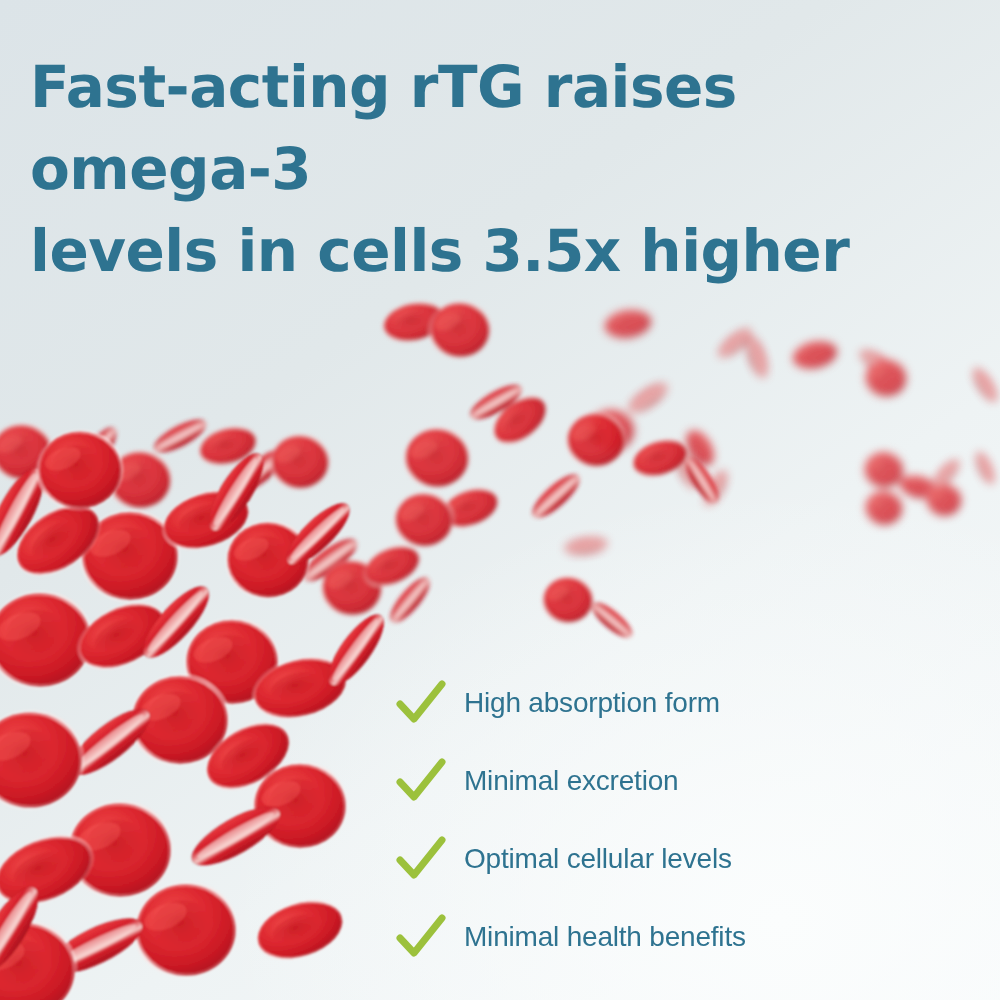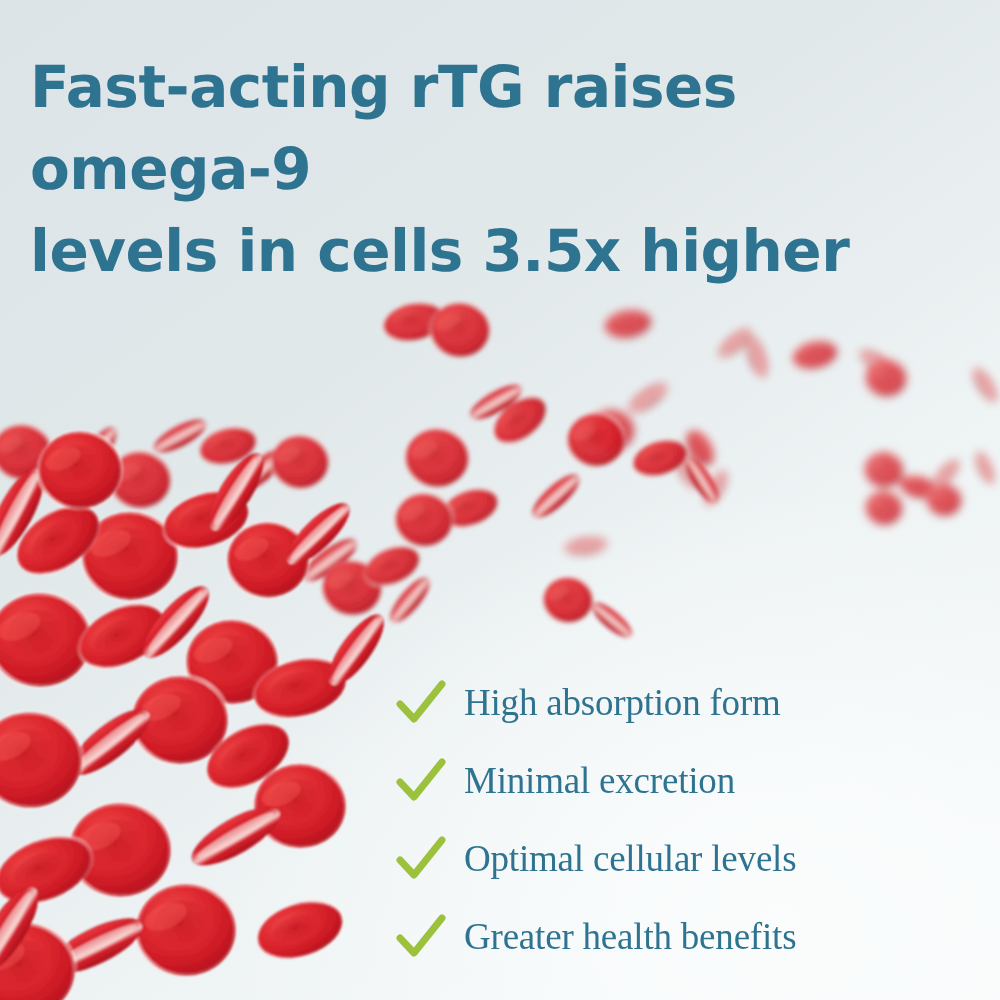--- a/index.html
+++ b/index.html
@@ -62,23 +62,23 @@
   .check-icon {
     flex:0 0 auto;
     width:50px;
     height:50px;
     margin-right:18px;
     display:block;
   }
 
   .benefit-label {
     color:#2e7390;
-    font-family:Liberation Serif, serif;
+    font-family:Liberation Sans, sans-serif;
     font-weight:normal;
-    font-size:37px;
+    font-size:28px;
     line-height:46px;
     letter-spacing:-0.2px;
     white-space:nowrap;
   }
 </style>
 </head>
 <body>
 
 <div id="poster">
 
@@ -215,21 +215,21 @@
       <use href="#cellTilt" transform="translate(44,870) rotate(-22) scale(1.00)"></use>
       <use href="#cellFace" transform="translate(186,930) scale(1.00)"></use>
       <use href="#cellEdge" transform="translate(96,946) rotate(-26) scale(.98)"></use>
       <use href="#cellFace" transform="translate(24,970) scale(1.02)"></use>
       <use href="#cellTilt" transform="translate(300,930) rotate(-18) scale(.88)"></use>
       <use href="#cellFace" transform="translate(80,470) scale(.84)"></use>
       <use href="#cellEdge" transform="translate(8,930) rotate(-58) scale(.96)"></use>
     </g>
   </svg>
 
-  <h1 class="headline">Fast-acting rTG raises omega-9
+  <h1 class="headline">Fast-acting rTG raises omega-3
 levels in cells 3.5x higher</h1>
 
   <ul class="benefits" style="list-style:none;">
 
     <li class="benefit-row">
       <svg class="check-icon" viewBox="0 0 50 50" xmlns="http://www.w3.org/2000/svg">
         <path d="M4 26 L18 41 L46 6" fill="none" stroke="#9cc13c" stroke-width="7" stroke-linecap="round" stroke-linejoin="round"></path>
       </svg>
       <span class="benefit-label">High absorption form</span>
     </li>
@@ -245,18 +245,18 @@
       <svg class="check-icon" viewBox="0 0 50 50" xmlns="http://www.w3.org/2000/svg">
         <path d="M4 26 L18 41 L46 6" fill="none" stroke="#9cc13c" stroke-width="7" stroke-linecap="round" stroke-linejoin="round"></path>
       </svg>
       <span class="benefit-label">Optimal cellular levels</span>
     </li>
 
     <li class="benefit-row">
       <svg class="check-icon" viewBox="0 0 50 50" xmlns="http://www.w3.org/2000/svg">
         <path d="M4 26 L18 41 L46 6" fill="none" stroke="#9cc13c" stroke-width="7" stroke-linecap="round" stroke-linejoin="round"></path>
       </svg>
-      <span class="benefit-label">Greater health benefits</span>
+      <span class="benefit-label">Minimal health benefits</span>
     </li>
 
   </ul>
 
 </div>
 
 </body></html>

